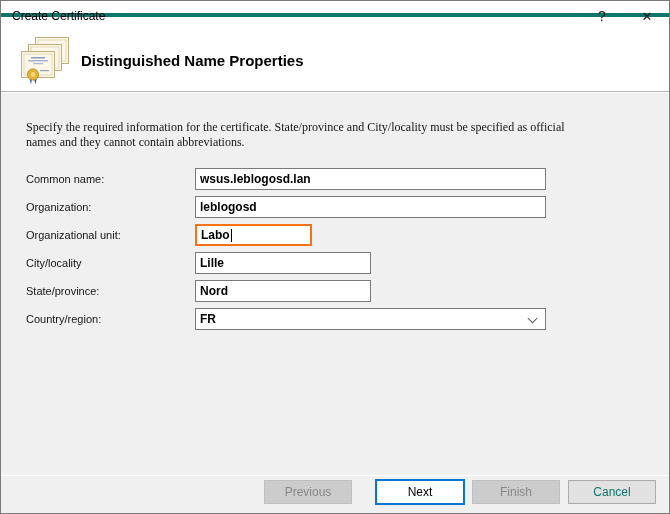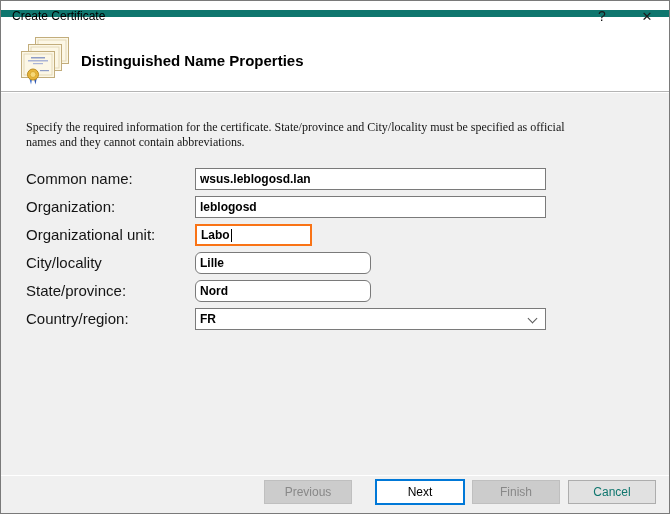--- a/index.html
+++ b/index.html
@@ -7,21 +7,21 @@
   body { font-family: "Liberation Sans", sans-serif; overflow: hidden; }
 
   .window {
     position: relative; width: 670px; height: 514px;
     background: #ffffff; border: 1px solid #7a7a7a;
   }
 
   
   .titlebar {
     position: absolute; top: 0; left: 0; right: 0; height: 16px;
-    background: #ffffff; border-bottom: 7px solid #0f766e;
+    background: #ffffff; border-bottom: 4px solid #0f766e;
   }
   .titlebar-title {
     position: absolute; left: 11px; top: 0; height: 31px;
     line-height: 31px; font-size: 12px; color: #000000;
   }
   .cap-btn {
     position: absolute; top: 0; width: 40px; height: 31px;
     text-align: center; line-height: 31px; font-size: 14px; color: #1a1a1a;
     background: transparent; border: none; font-family: "Liberation Sans", sans-serif;
     cursor: default;
@@ -46,35 +46,35 @@
     background: #f0f0f0;
   }
   .description {
     position: absolute; left: 25px; top: 27px; width: 558px;
     font-size: 12px; line-height: 15px; color: #151515; font-family: Liberation Serif, serif;
   }
 
   .row { position: absolute; left: 0; height: 22px; }
   .lbl {
     position: absolute; left: 25px; top: 0; height: 22px; line-height: 22px;
-    font-size: 15px; color: #151515; white-space: nowrap;
+    font-size: 11px; color: #151515; white-space: nowrap;
   }
   .textbox {
     position: absolute; left: 194px; top: 0; height: 22px;
     background: #ffffff; border: 1px solid #7a7a7a;
     font-size: 12px; line-height: 20px; padding: 0 4px; color: #000000;
     white-space: nowrap; overflow: hidden; font-weight: bold;
   }
   .textbox.focused { border: 2px solid #f97316; line-height: 18px; }
   .caret {
     display: inline-block; width: 1px; height: 13px;
     background: #000000; vertical-align: middle; margin-left: 1px;
   }
   .w-full { width: 351px; }
-  .w-md   { width: 176px; border-radius: 6px; }
+  .w-md   { width: 176px; }
   .w-sm   { width: 117px; }
   .combo  { padding-right: 22px; }
   .chev {
     position: absolute; right: 9px; top: 6px;
     width: 7px; height: 7px;
     border-right: 1px solid #5a5a5a; border-bottom: 1px solid #5a5a5a;
     transform: rotate(45deg);
   }
   .r0 { top: 75px; }
   .r1 { top: 103px; }

